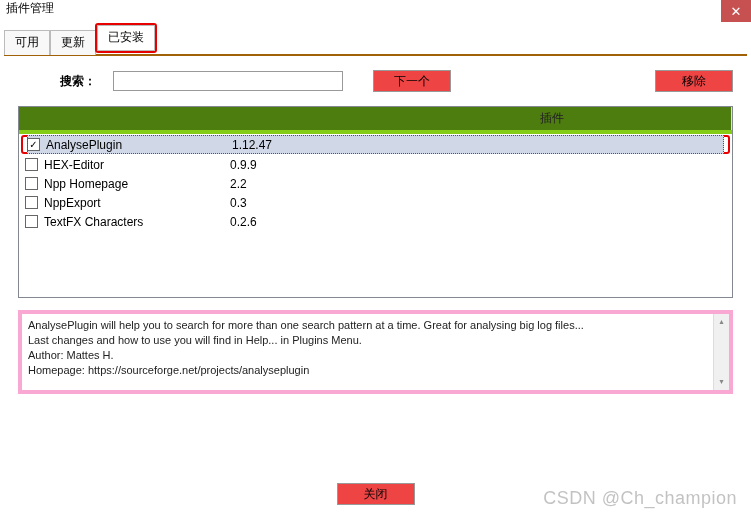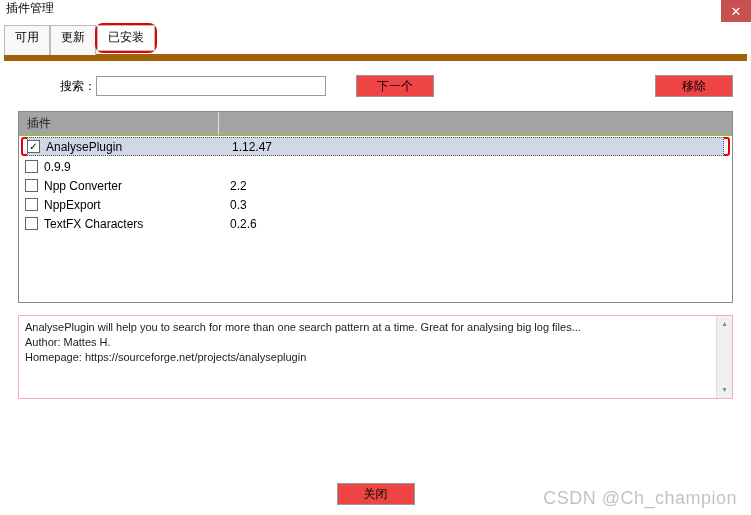--- a/index.html
+++ b/index.html
@@ -24,54 +24,55 @@
     width: 30px; height: 22px;
     background: #c75050;
     color: #fff;
     display: flex; align-items: center; justify-content: center;
     font-family: Arial, sans-serif;
     font-size: 13px;
     cursor: pointer;
   }
   .tabs-row {
     display: flex;
-    border-bottom: 7px solid #a16207;
+    align-items: flex-end;
+    border-bottom: 2px solid #a16207;
     margin: 0 4px;
     padding-top: 2px;
     font-family: Liberation Mono, monospace;
   }
   .tab-plain {
     padding: 3px 10px 4px;
     border: 1px solid #bbb;
     border-bottom: none;
     background: #f8f8f8;
     margin-right: 0;
     cursor: pointer;
     position: relative;
     top: 1px;
   }
   .tab-active-wrap {
     border: 2px solid #e60000;
-    border-radius: 8px;
+    border-radius: 3px;
     padding: 0;
     position: relative;
     top: -1px;
     margin-left: -1px;
   }
   .tab-active-wrap .tab-plain {
     background: #fff;
     top: 0;
     border: 1px solid #bbb;
   }
   .search-row {
     display: flex;
     align-items: center;
     padding: 14px 18px 10px 60px;
   }
-  .search-label { margin-right: 0; }
+  .search-label { margin-right: 17px; font-weight: bold; }
   .search-input {
     border: 1px solid #999;
     height: 20px;
     width: 230px;
     padding: 1px 4px;
     font-family: inherit;
     font-size: 12px;
   }
   .btn {
     border: 1px solid #999;
@@ -87,22 +88,23 @@
   .remove-btn { margin-left: auto; }
   .list-panel {
     margin: 4px 18px 0 18px;
     border: 1px solid #828790;
     height: 192px;
     overflow: hidden;
     background: #fff;
   }
   .list-header {
     display: flex;
-    border-bottom: 1px solid #84cc16;
-    background: #a3a3a3;
+    border-bottom: 4px solid #84cc16;
+    background: #4d7c0f;
+    justify-content: flex-end;
   }
   .col-h {
     padding: 3px 8px;
     border-right: 1px solid #e0e0e0;
     color: #222;
   }
   .col-plugin { width: 200px; }
   .col-version { width: 90px; }
   .list-body { }
   .row {
@@ -129,21 +131,21 @@
     display: inline-flex;
     align-items: center; justify-content: center;
     font-size: 10px;
     line-height: 1;
     background: #fff;
   }
   .cell-plugin { width: 186px; }
   .cell-version { width: 90px; }
   .desc-panel {
     margin: 12px 18px 0 18px;
-    border: 1px solid #f9a8d4;
+    border: 4px solid #f9a8d4;
     padding: 4px 6px;
     height: 84px;
     overflow: hidden;
     position: relative;
     font-size: 11px;
     line-height: 1.35;
     color: #222;
   }
   .desc-scroll {
     position: absolute;
@@ -212,42 +214,44 @@
   <div class="list-body" id="list-body">
       <div class="row selected-wrap">
         <div class="row selected" style="width: 100%; padding: 0px;">
           <span class="chk">✓</span>
           <span class="cell-plugin">AnalysePlugin</span>
           <span class="cell-version">1.12.47</span>
         </div>
       </div>
       <div class="row">
         <span class="chk"></span>
+        <span class="cell-plugin">HEX-Editor</span>
         <span class="cell-version">0.9.9</span>
       </div>
       <div class="row">
         <span class="chk"></span>
-        <span class="cell-plugin">Npp Converter</span>
+        <span class="cell-plugin">Npp Homepage</span>
         <span class="cell-version">2.2</span>
       </div>
       <div class="row">
         <span class="chk"></span>
         <span class="cell-plugin">NppExport</span>
         <span class="cell-version">0.3</span>
       </div>
       <div class="row">
         <span class="chk"></span>
         <span class="cell-plugin">TextFX Characters</span>
         <span class="cell-version">0.2.6</span>
       </div>
     </div>
 </div>
 
 <div class="desc-panel">
   <div>AnalysePlugin will help you to search for more than one search pattern at a time. Great for analysing big log files...</div>
+  <div>Last changes and how to use you will find in Help... in Plugins Menu.</div>
   <div>Author: Mattes H.</div>
   <div>Homepage: https://sourceforge.net/projects/analyseplugin</div>
   <div class="desc-scroll">
     <div class="scroll-btn">▴</div>
     <div class="scroll-btn">▾</div>
   </div>
 </div>
 
 <div class="bottom-bar">
   <button class="btn">关闭</button>

